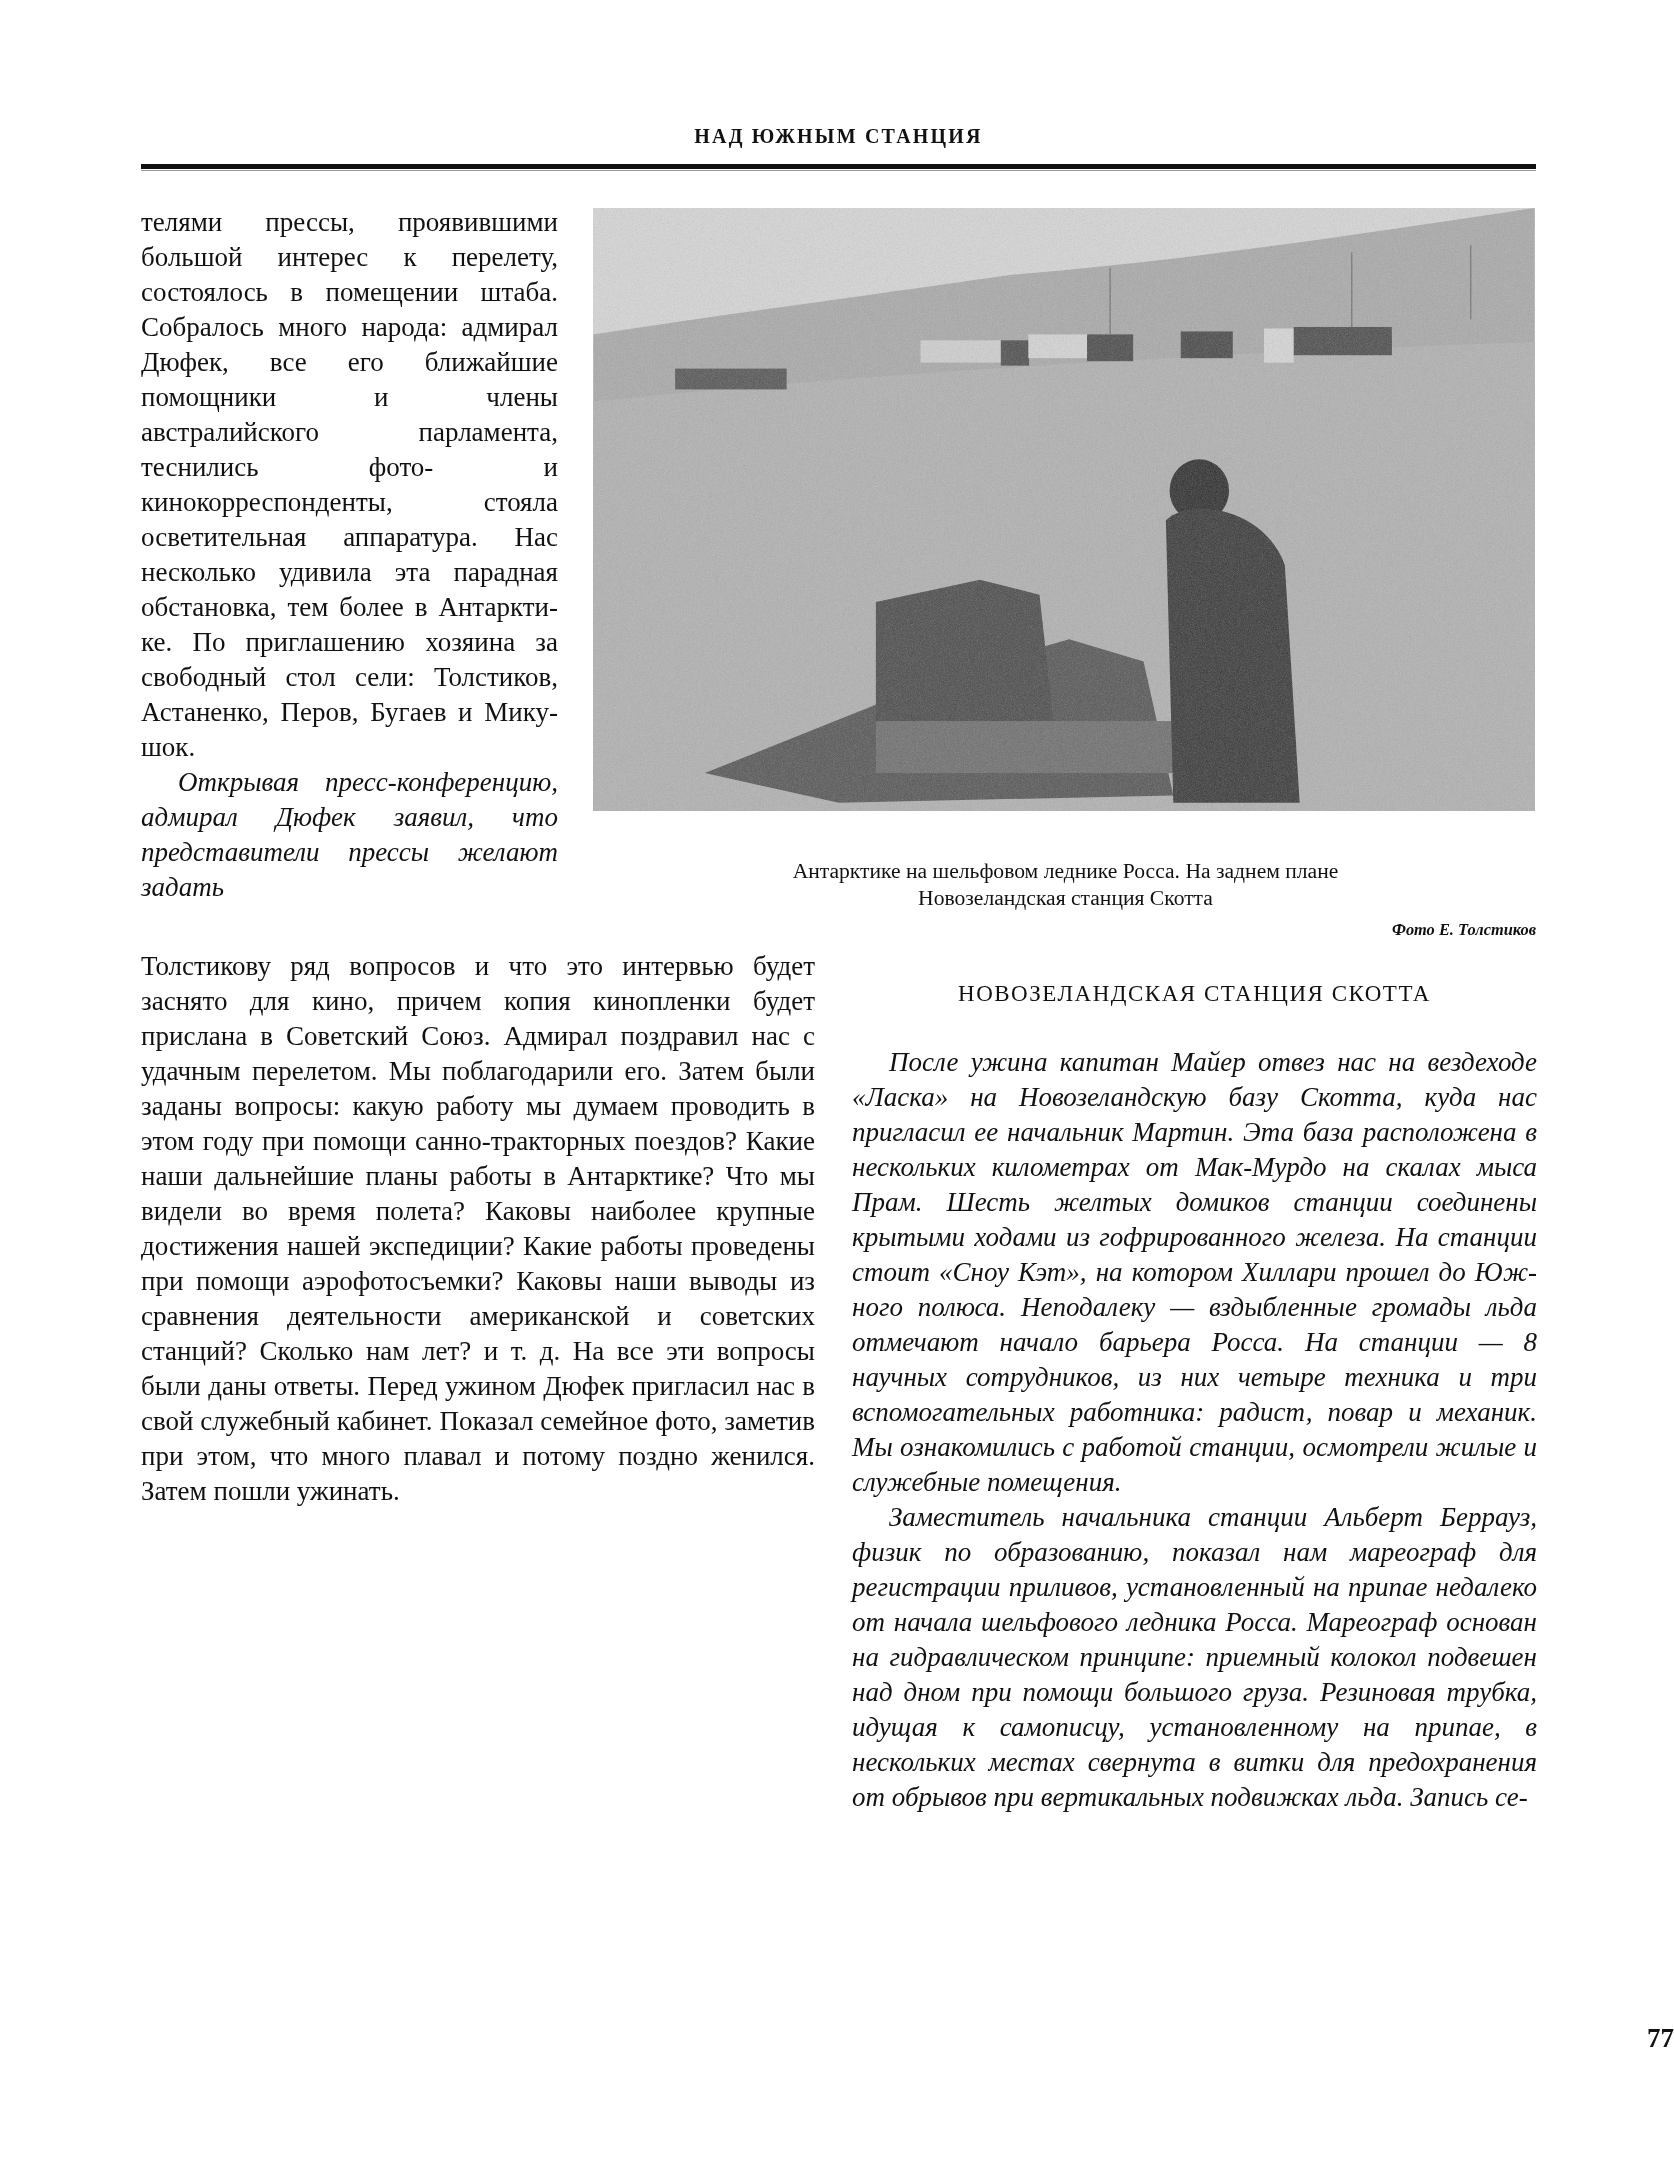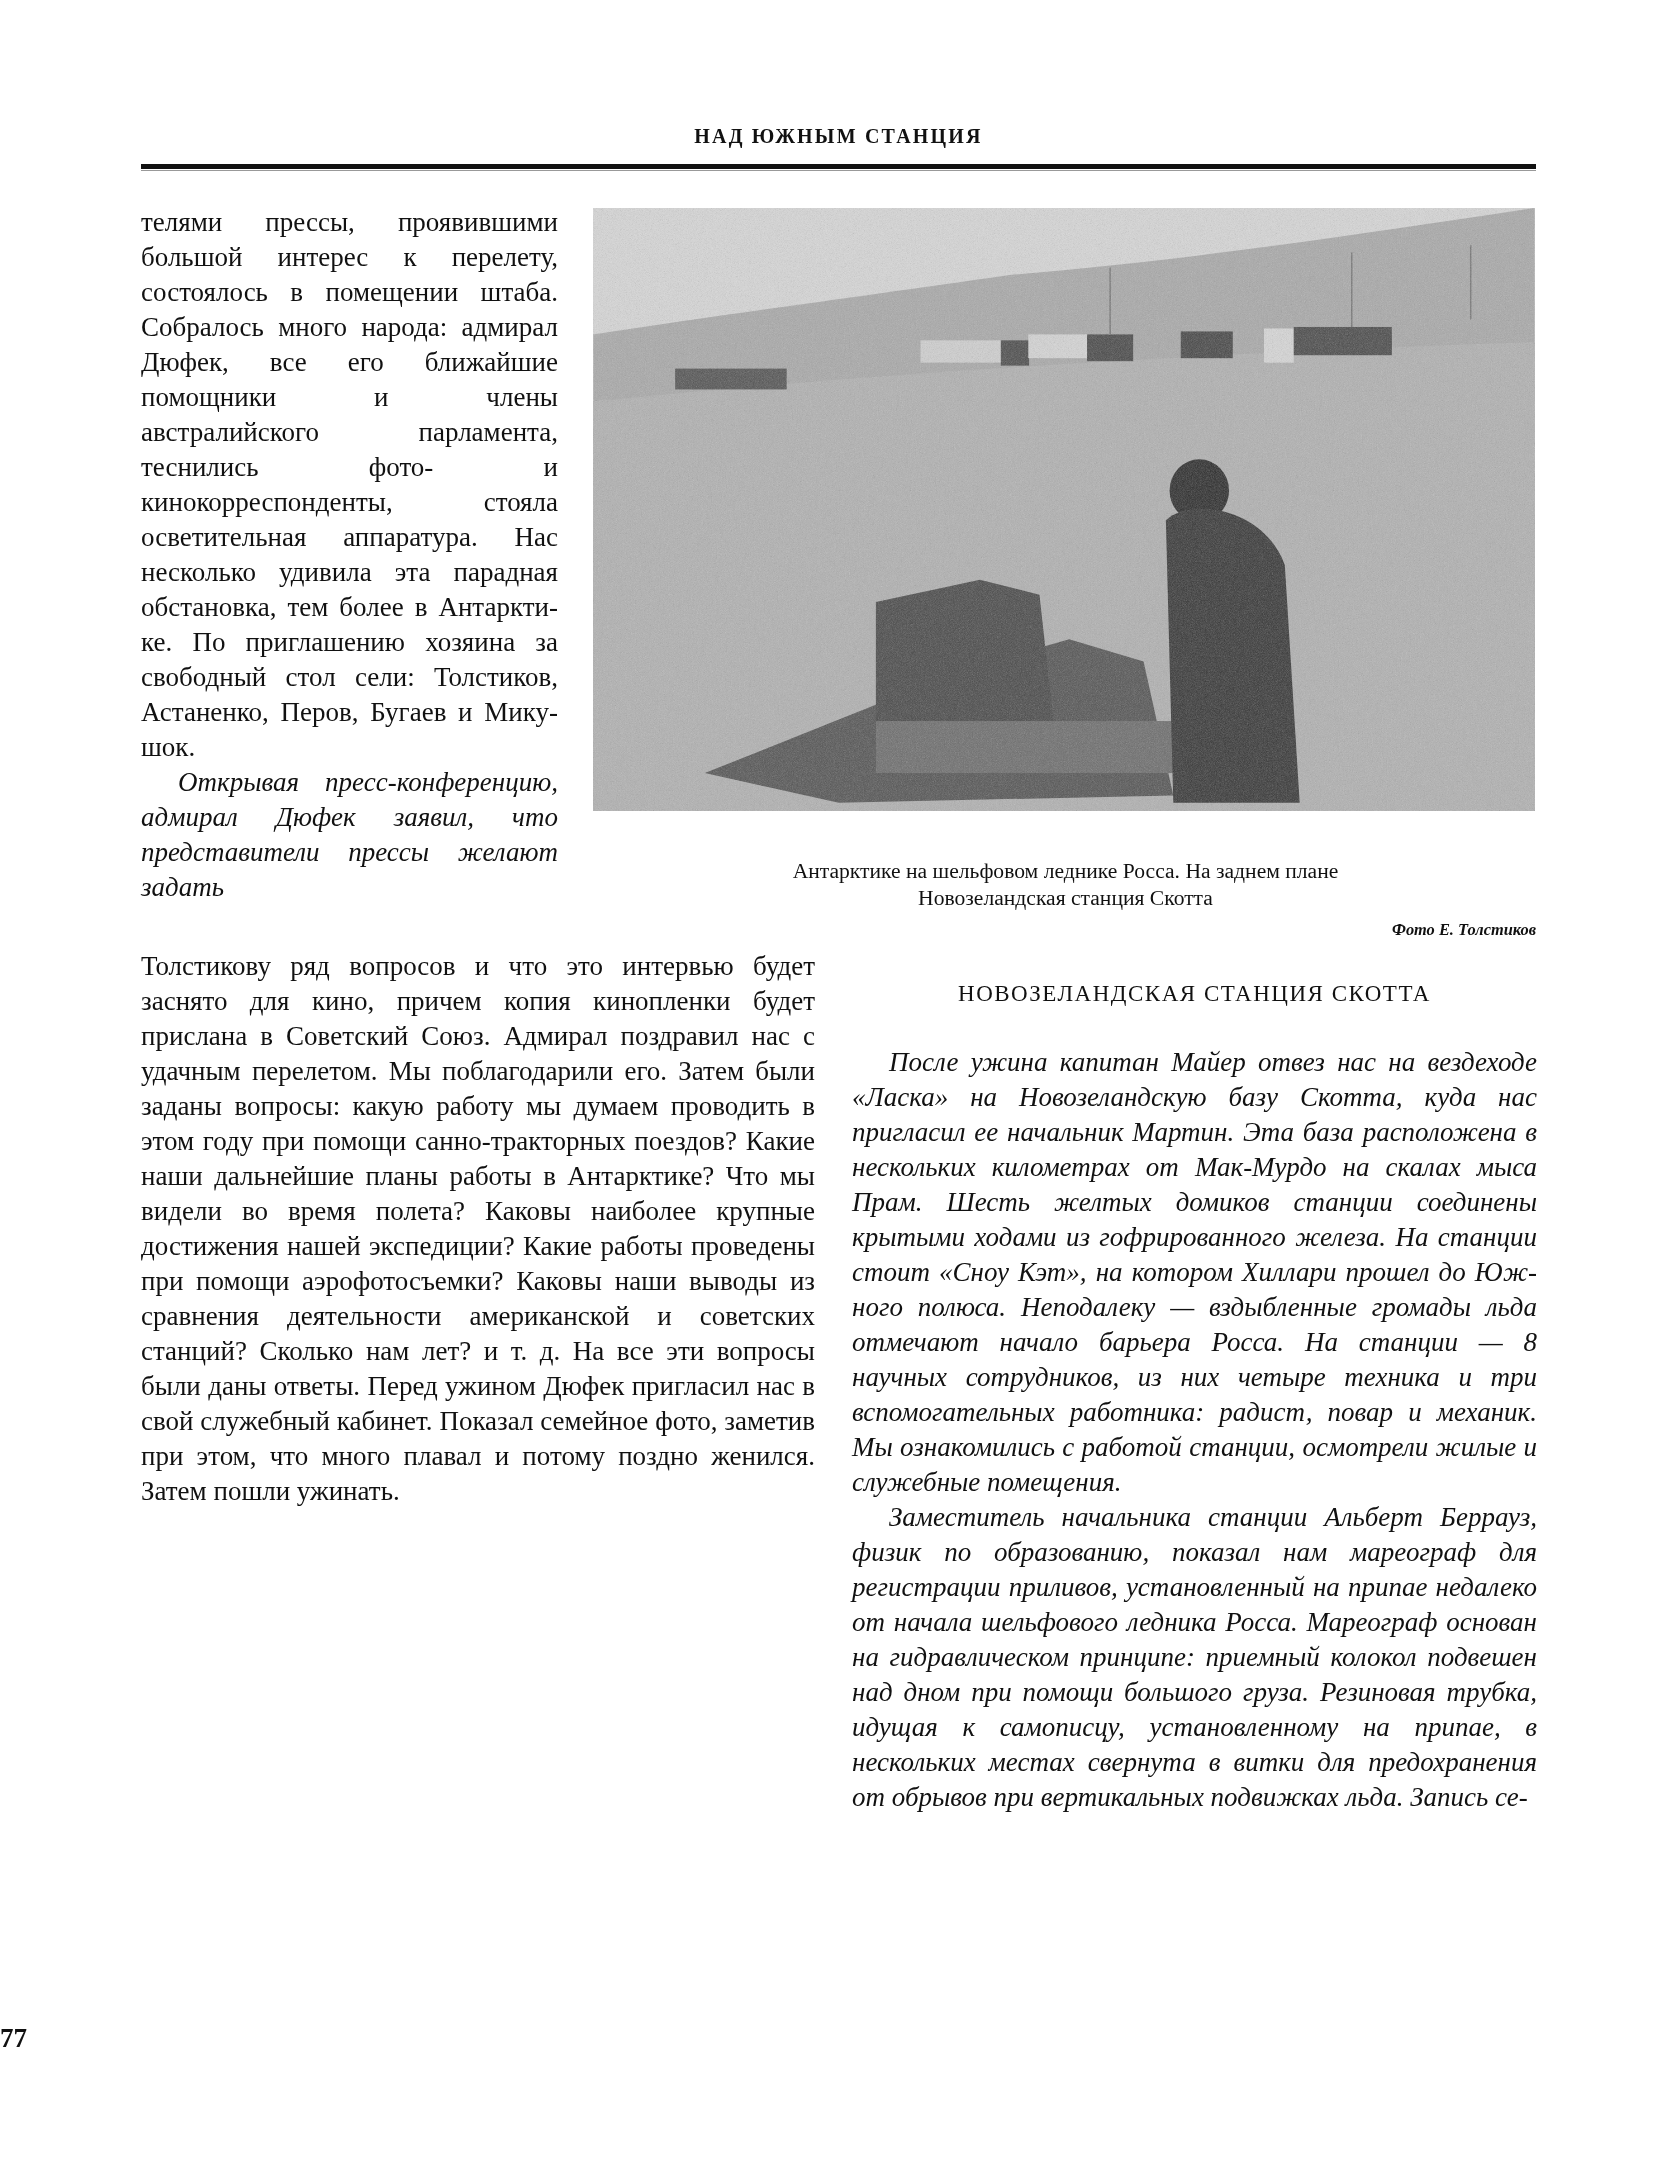--- a/index.html
+++ b/index.html
@@ -15,21 +15,21 @@
   .narrow { left: 141px; width: 417px; top: 205px; }
   .wide-left { left: 141px; width: 674px; top: 949px; }
   .right { left: 852px; width: 685px; top: 1045px; }
   .photo { position: absolute; left: 593px; top: 208px; width: 942px; height: 603px; overflow: hidden;
            background: linear-gradient(#d8d8d8 0%, #c9c9c9 40%, #a7a7a7 55%, #9c9c9c 100%); }
   .caption { position: absolute; left: 595px; width: 941px; top: 858px; text-align: center;
              font-size: 21.6px; line-height: 27px; }
   .credit { position: absolute; right: 138px; top: 920px; font-style: italic; font-weight: bold; font-size: 16.4px; }
   .section-title { position: absolute; left: 852px; width: 685px; top: 981px; text-align: center;
              font-size: 23px; letter-spacing: 1.5px; }
-  .page-number { position: absolute; left: 0; width: 1674px; top: 2023px; text-align: left;
+  .page-number { position: absolute; left: 0; width: 1674px; top: 2023px; text-align: right;
              font-size: 27px; font-weight: bold; }
 </style>
 </head>
 <body>
 
 <div class="running-head">НАД ЮЖНЫМ СТАНЦИЯ</div>
 <div class="rule"></div>
 <div class="rule2"></div>
 
 <div class="col narrow">

